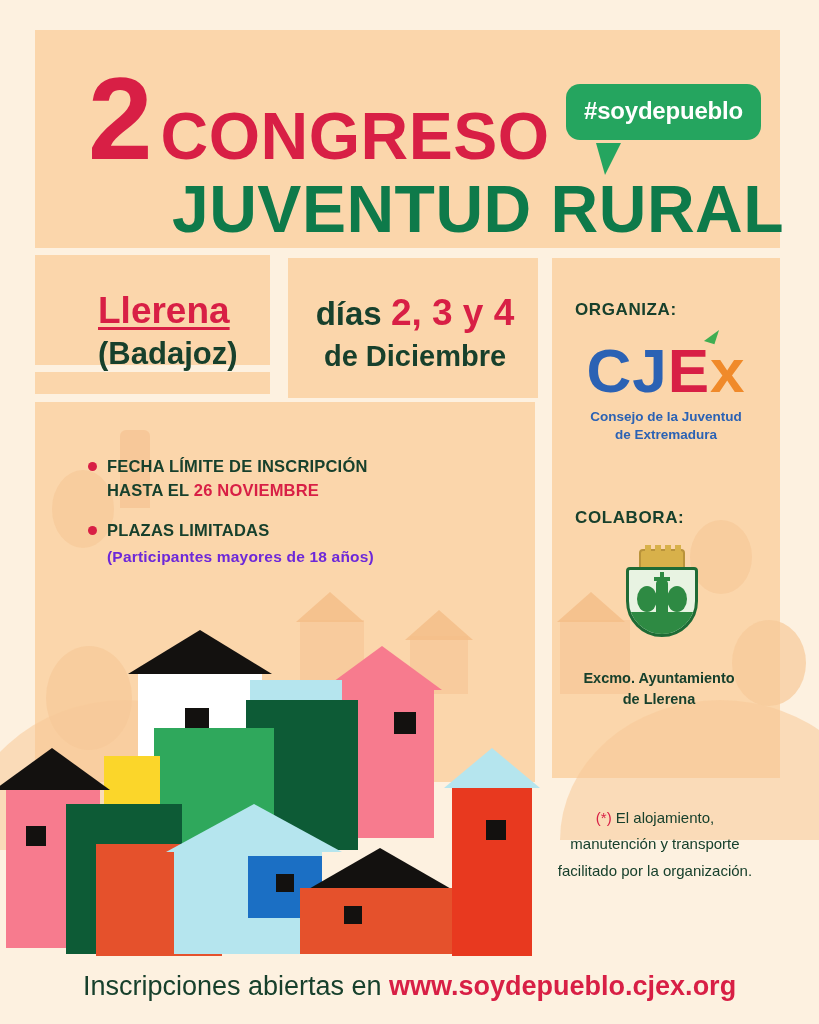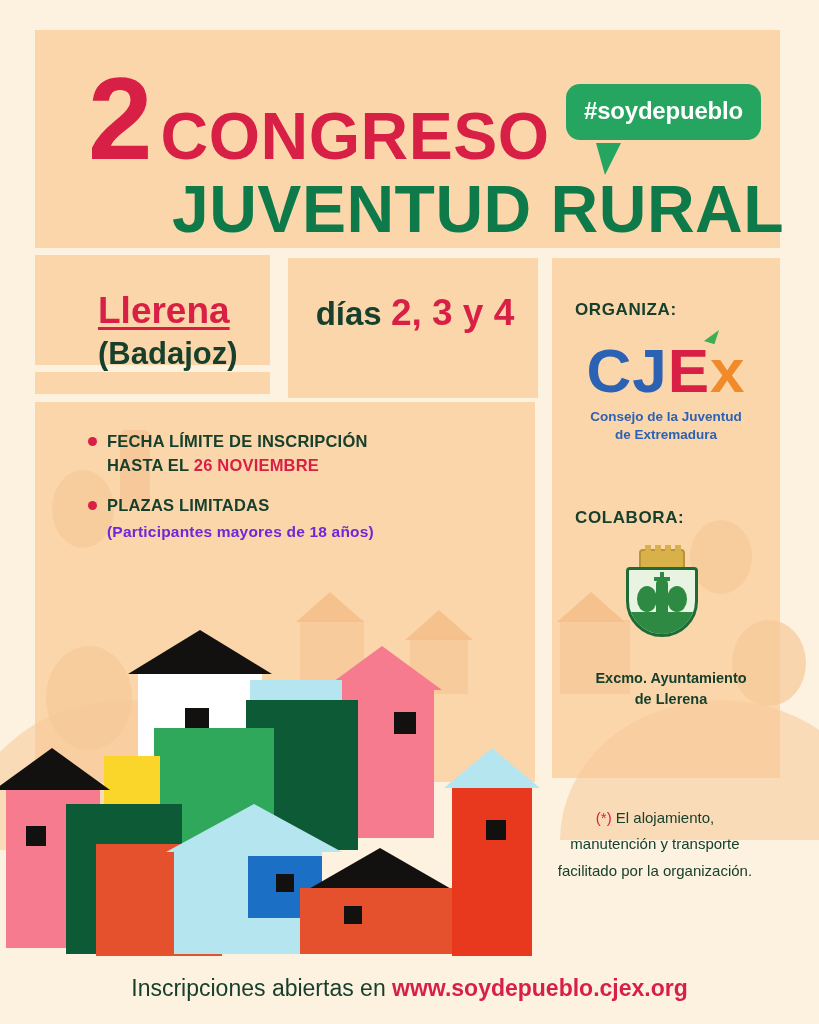--- a/index.html
+++ b/index.html
@@ -148,47 +148,47 @@
   .crest-crown {
     position: absolute; left: 19px; top: 4px; width: 46px; height: 20px;
     background: #d8b14a; border-radius: 4px 4px 2px 2px;
     border: 2px solid #b9933a;
   }
   .crest-crown::after{
     content:""; position:absolute; left:4px; top:-6px; width:38px; height:8px;
     background: repeating-linear-gradient(90deg,#d8b14a 0 6px, transparent 6px 10px);
   }
   .crest-caption {
-    position: absolute; left: 556px; top: 668px; width: 230px; text-align: center;
+    position: absolute; left: 544px; top: 668px; width: 230px; text-align: center;
     font-size: 14.5px; font-weight: 700; color: #17402c; line-height: 1.45;
   }
 
   
-  .bullets { position: absolute; left: 88px; top: 430px; width: 430px; }
+  .bullets { position: absolute; left: 88px; top: 455px; width: 430px; }
   .bullet-row { display: flex; align-items: flex-start; margin-bottom: 16px; }
   .dot {
     width: 9px; height: 9px; border-radius: 50%; background: #d81f45;
     margin-top: 7px; margin-right: 10px; flex: 0 0 auto;
   }
   .b-text { font-size: 16.5px; font-weight: 700; color: #17402c; line-height: 1.45; letter-spacing:.2px;}
   .b-text .hl { color: #d81f45; }
   .b-sub { font-size: 15.5px; font-weight: 700; color: #6d28d9; margin-top: 3px; }
 
   
   .note {
     position: absolute; left: 520px; top: 805px; width: 270px;
     text-align: center; font-size: 15px; font-weight: 400;
     color: #17402c; line-height: 1.75;
   }
   .note .star { color: #d81f45; }
 
   
   .footer {
     position: absolute; left: 0; bottom: 22px; width: 100%;
-    text-align: center; font-size: 23px; color: #17402c; font-weight: 400;
+    text-align: center; font-size: 27px; color: #17402c; font-weight: 400;
   }
   .footer .url { color: #d81f45; font-weight: 700; }
 
   
   .houses { position: absolute; left: 0; bottom: 56px; width: 560px; height: 380px; }
   .hs { position: absolute; }
   .roof-tri { width: 0; height: 0; }
 </style>
 </head>
 <body>
@@ -229,20 +229,21 @@
 
   <div class="place">
     <div class="city">Llerena</div>
     <div class="province">(Badajoz)</div>
   </div>
 
   <div class="dates">
     <div class="row1">
       <span>días </span><span class="num">2, 3 y 4</span>
     </div>
+    <div class="row2">de Diciembre</div>
   </div>
 
   <div class="org-label">ORGANIZA:</div>
   <div class="cjex">
     <div style="position:relative; display:inline-block;">
       <span class="cjex-bird"></span>
       <div class="cjex-word"><span>C</span><span>J</span><span class="e">E</span><span class="x">x</span></div>
     </div>
     <div class="cjex-sub">
       <div>Consejo de la Juventud</div>

